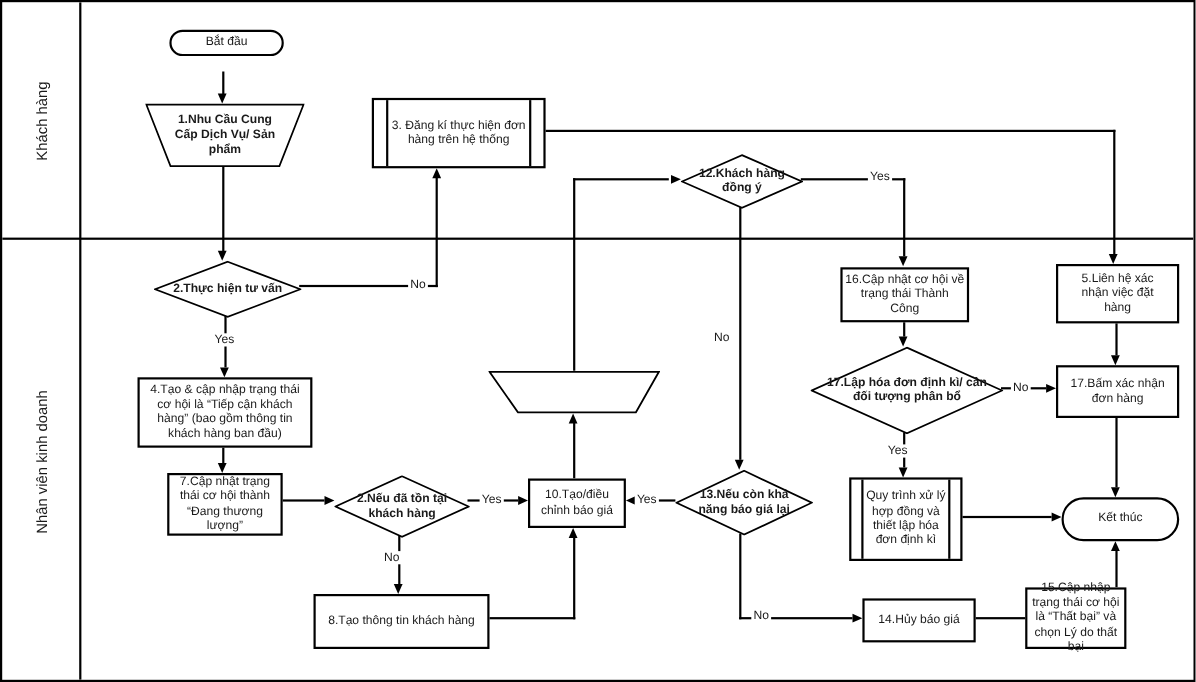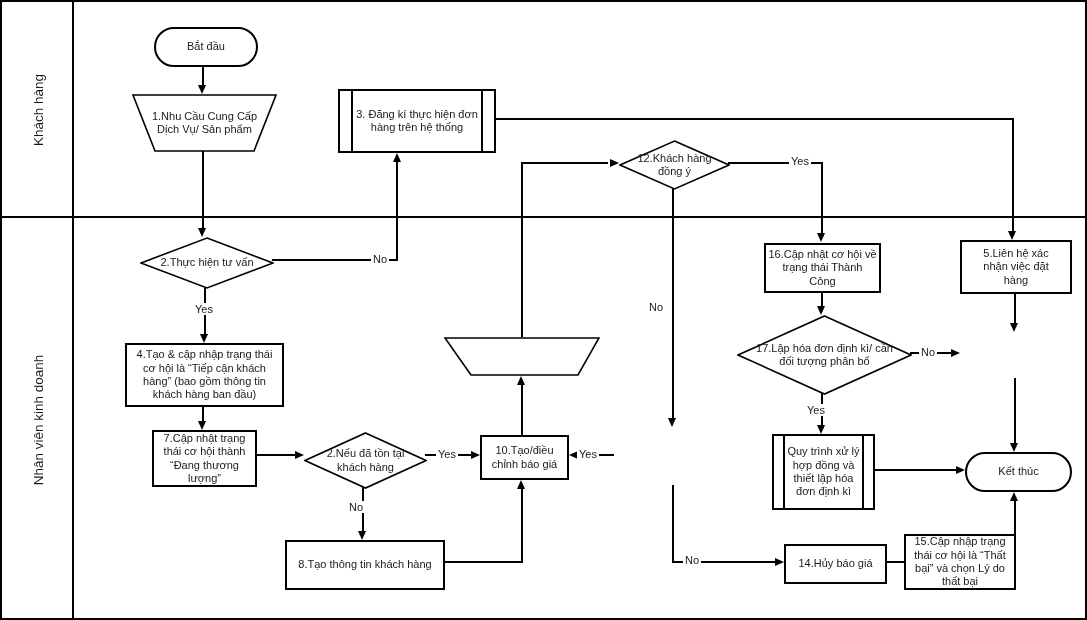--- a/index.html
+++ b/index.html
@@ -15,21 +15,21 @@
   .lane-label{
     position:absolute;font-size:13.5px;white-space:nowrap;
     transform:translate(-50%,-50%) rotate(-90deg);
   }
   .node{
     position:absolute;box-sizing:border-box;display:flex;align-items:center;justify-content:center;
     text-align:center;font-size:11px;line-height:1.22;z-index:3;
   }
   .rect{border:2px solid #000;background:#fff;}
   .stadium{border:2px solid #000;background:#fff;border-radius:20px;}
-  .shape{background:transparent;}
+  .shape{background:transparent;font-weight:bold;}
   .shape svg{position:absolute;left:0;top:0;width:100%;height:100%;}
   .lbl{position:relative;z-index:1;}
   .bar{position:absolute;top:0;bottom:0;width:2px;background:#000;}
   .edge-label{
     position:absolute;font-size:11px;background:#fff;padding:0 2px;z-index:2;line-height:1.1;
   }
   .ah{position:absolute;width:0;height:0;border:solid transparent;z-index:2;}
   .ah.down{border-width:9px 4.5px 0 4.5px;border-top-color:#000;}
   .ah.up{border-width:0 4.5px 9px 4.5px;border-bottom-color:#000;}
   .ah.right{border-width:4.5px 0 4.5px 9px;border-left-color:#000;}
@@ -105,21 +105,21 @@
   <div class="edge-label" style="left:369px;top:251px">No</div>
   <div class="edge-label" style="left:434px;top:446px">Yes</div>
   <div class="edge-label" style="left:345px;top:499px">No</div>
   <div class="edge-label" style="left:787px;top:153px">Yes</div>
   <div class="edge-label" style="left:645px;top:299px">No</div>
   <div class="edge-label" style="left:575px;top:446px">Yes</div>
   <div class="edge-label" style="left:681px;top:552px">No</div>
   <div class="edge-label" style="left:803px;top:402px">Yes</div>
   <div class="edge-label" style="left:917px;top:344px">No</div>
 
-  <div class="node stadium" style="left:152px;top:25px;width:104px;height:40px">
+  <div class="node stadium" style="left:152px;top:25px;width:104px;height:24px">
     <span class="lbl">Bắt đầu</span>
   </div>
 
   <div class="node shape" style="left:130px;top:92px;width:145px;height:58px">
     <svg viewBox="0 0 145 58">
         <polygon points="1,1 144,1 122,57 23,57" fill="#ffffff" stroke="#000000" stroke-width="1.6"></polygon>
       </svg>
     <span class="lbl" style="width:106px">1.Nhu Cầu Cung Cấp Dịch Vụ/ Sản phẩm</span>
   </div>
 
@@ -165,44 +165,53 @@
       </svg>
   </div>
 
   <div class="node shape" style="left:617px;top:138px;width:111px;height:50px">
     <svg viewBox="0 0 111 50">
         <polygon points="55.5,1 110,25 55.5,49 1,25" fill="#ffffff" stroke="#000000" stroke-width="1.6"></polygon>
       </svg>
     <span class="lbl" style="width:84px">12.Khách hàng đồng ý</span>
   </div>
 
+  <div class="node shape" style="left:612px;top:425px;width:125px;height:60px">
+    <svg viewBox="0 0 125 60">
+        <polygon points="62.5,1 124,30 62.5,59 1,30" fill="#ffffff" stroke="#000000" stroke-width="1.6"></polygon>
+      </svg>
+    <span class="lbl" style="width:100px">13.Nếu còn khả năng báo giá lại</span>
+  </div>
 
   <div class="node rect" style="left:782px;top:542px;width:103px;height:40px">
     <span class="lbl">14.Hủy báo giá</span>
   </div>
 
-  <div class="node rect" style="left:902px;top:532px;width:112px;height:56px">
+  <div class="node rect" style="left:930px;top:532px;width:92px;height:56px">
     <span class="lbl" style="padding:0 1px">15.Cập nhập trạng thái cơ hội là “Thất bại” và chọn Lý do thất bại</span>
   </div>
 
   <div class="node rect" style="left:762px;top:241px;width:117px;height:50px">
     <span class="lbl" style="padding:0 2px">16.Cập nhật cơ hội về trạng thái Thành Công</span>
   </div>
 
   <div class="node shape" style="left:735px;top:313px;width:175px;height:80px">
     <svg viewBox="0 0 175 80">
         <polygon points="87.5,1 174,40 87.5,79 1,40" fill="#ffffff" stroke="#000000" stroke-width="1.6"></polygon>
       </svg>
     <span class="lbl" style="width:150px">17.Lập hóa đơn định kì/ cần đối tượng phân bổ</span>
   </div>
 
   <div class="node rect" style="left:958px;top:238px;width:112px;height:54px">
     <span class="lbl" style="padding:0 16px">5.Liên hệ xác nhận việc đặt hàng</span>
   </div>
 
+  <div class="node rect" style="left:958px;top:330px;width:112px;height:48px">
+    <span class="lbl" style="padding:0 4px">17.Bấm xác nhận đơn hàng</span>
+  </div>
 
   <div class="node rect" style="left:770px;top:432px;width:103px;height:76px">
     <div class="bar" style="left:9px"></div>
     <div class="bar" style="right:9px"></div>
     <span class="lbl" style="padding:0 12px">Quy trình xử lý hợp đồng và thiết lập hóa đơn định kì</span>
   </div>
 
   <div class="node stadium" style="left:963px;top:450px;width:107px;height:40px">
     <span class="lbl">Kết thúc</span>
   </div>

